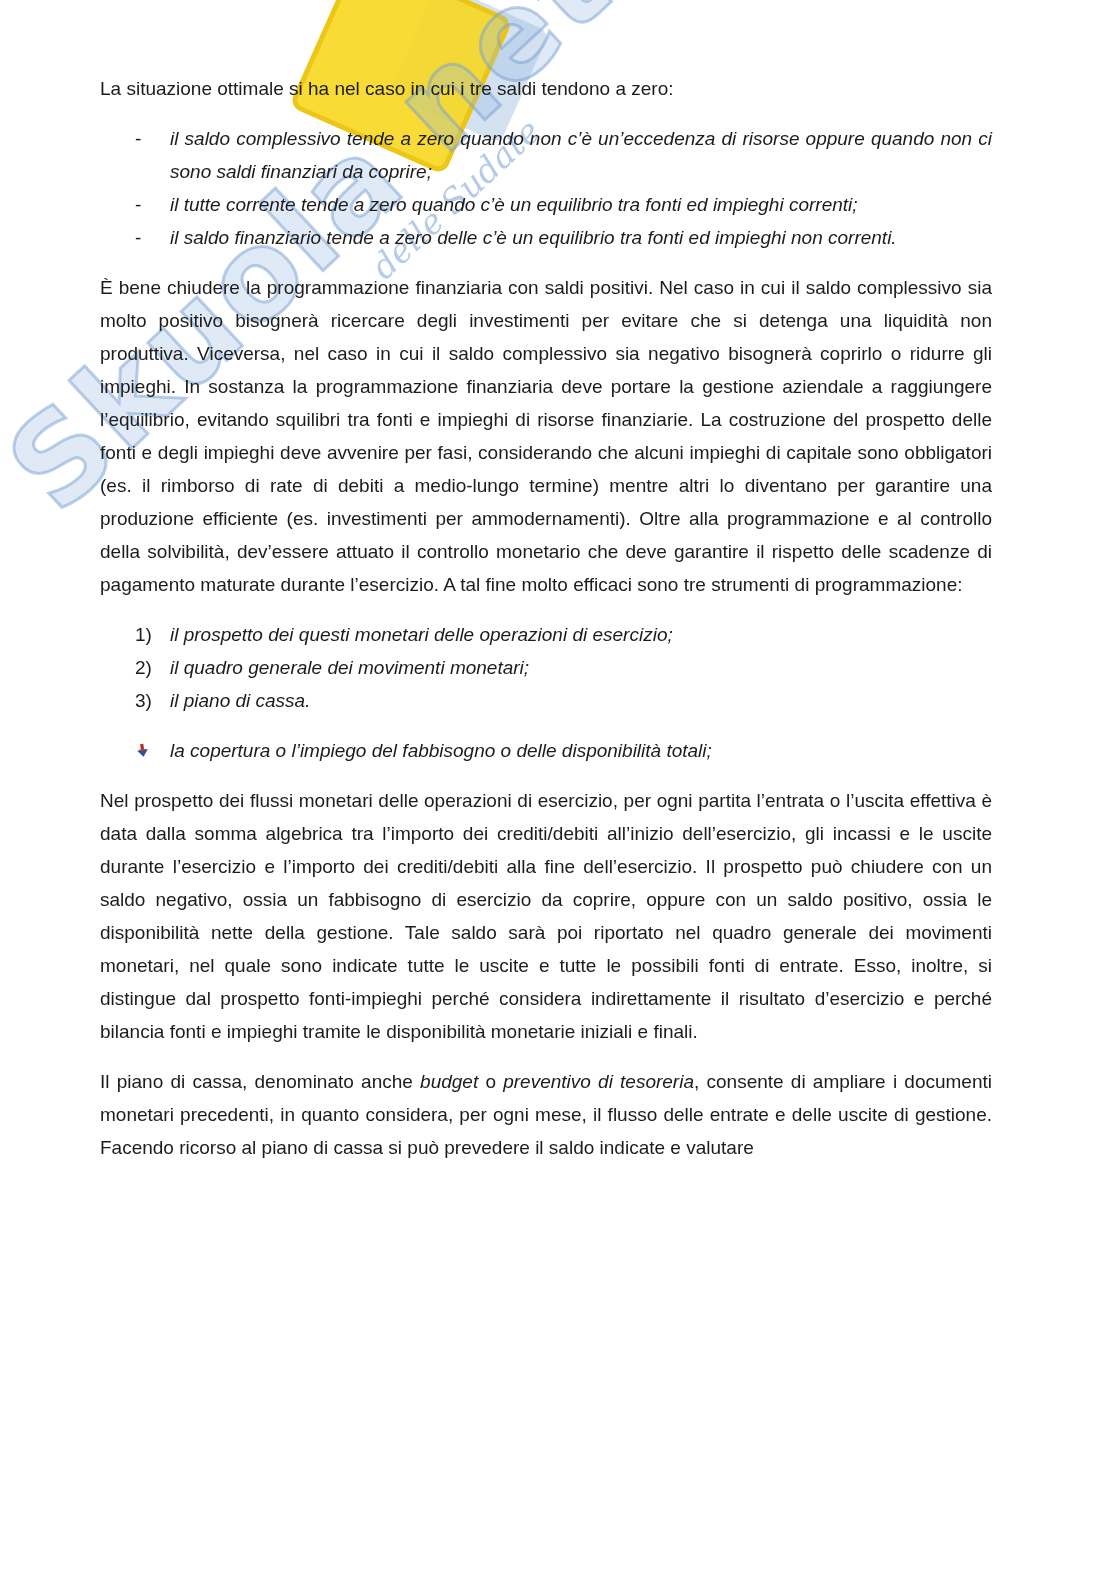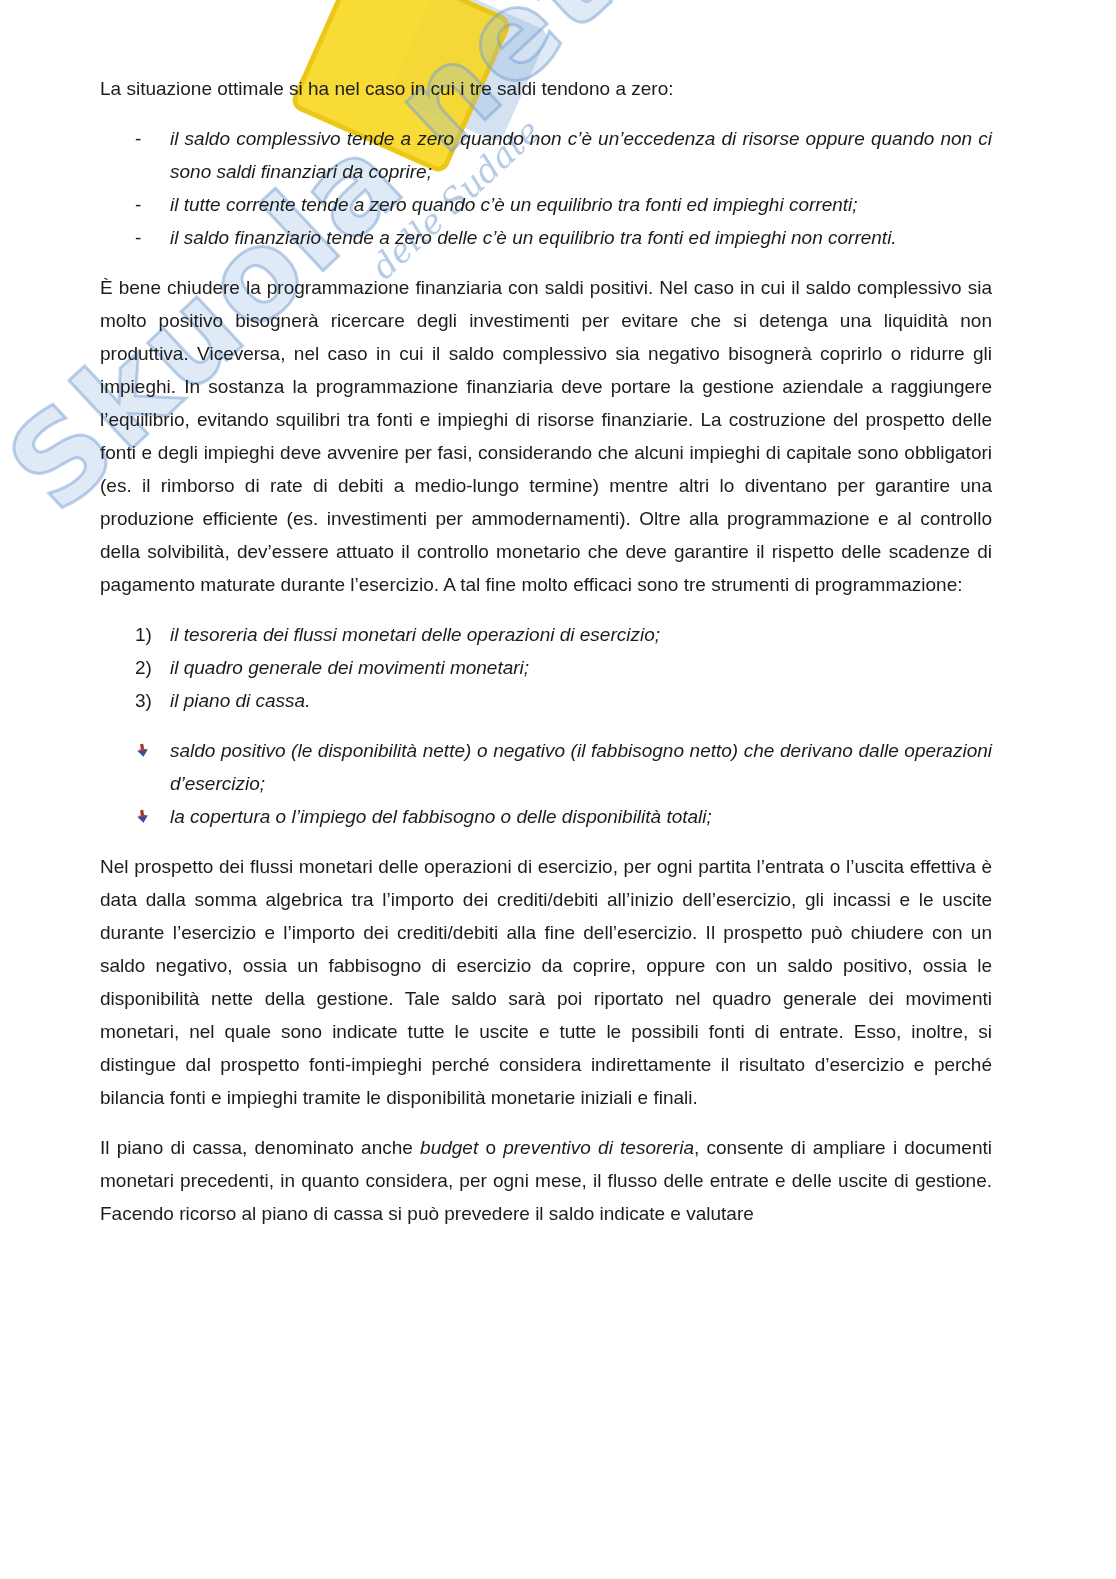--- a/index.html
+++ b/index.html
@@ -96,21 +96,21 @@
         </div>
         <div class="li">
           <span class="marker">-</span>
           <span class="li-text">il saldo finanziario tende a zero delle c’è un equilibrio tra fonti ed impieghi non correnti.</span>
         </div>
       </div>
       <p class="para">È bene chiudere la programmazione finanziaria con <strong>saldi positivi</strong>. Nel caso in cui il saldo complessivo sia <strong>molto positivo</strong> bisognerà ricercare degli investimenti per evitare che si detenga una liquidità non produttiva. Viceversa, nel caso in cui il saldo complessivo sia <strong>negativo</strong> bisognerà coprirlo o ridurre gli impieghi. In sostanza la programmazione finanziaria deve portare la gestione aziendale a raggiungere l’equilibrio, evitando squilibri tra fonti e impieghi di risorse finanziarie. La <strong>costruzione</strong> del <strong>prospetto</strong> delle <strong>fonti</strong> e degli <strong>impieghi</strong> deve avvenire per <strong>fasi</strong>, considerando che alcuni impieghi di capitale sono obbligatori (es. il rimborso di rate di debiti a medio-lungo termine) mentre altri lo diventano per garantire una produzione efficiente (es. investimenti per ammodernamenti). Oltre alla programmazione e al controllo della solvibilità, dev’essere attuato il <strong>controllo monetario</strong> che deve garantire il rispetto delle scadenze di pagamento maturate durante l’esercizio. A tal fine molto efficaci sono <strong>tre strumenti</strong> di programmazione:</p>
       <div class="list numbered-list">
         <div class="li">
           <span class="marker">1)</span>
-          <span class="li-text">il tesoreria dei flussi monetari delle operazioni di esercizio;</span>
+          <span class="li-text">il prospetto dei questi monetari delle operazioni di esercizio;</span>
         </div>
         <div class="li">
           <span class="marker">2)</span>
           <span class="li-text">il quadro generale dei movimenti monetari;</span>
         </div>
         <div class="li">
           <span class="marker">3)</span>
           <span class="li-text">il piano di cassa.</span>
         </div>
       </div>
@@ -118,32 +118,20 @@
         <div class="li">
           <span class="marker">
   <svg width="15" height="15" viewBox="0 0 15 15" aria-hidden="true">
     <g transform="rotate(-8 7.5 7.5)">
       <rect x="6" y="1" width="3.2" height="6.5" fill="#a8332c"></rect>
       <path d="M2.2 7 L13 7 L7.6 13.8 Z" fill="#31509e"></path>
       <rect x="4" y="6.2" width="7.2" height="1.6" fill="#b8443a"></rect>
     </g>
   </svg>
 </span>
-          <span class="li-text">saldo positivo (le disponibilità nette) o negativo (il fabbisogno netto) che derivano dalle operazioni d’esercizio;</span>
-        </div>
-        <div class="li">
-          <span class="marker">
-  <svg width="15" height="15" viewBox="0 0 15 15" aria-hidden="true">
-    <g transform="rotate(-8 7.5 7.5)">
-      <rect x="6" y="1" width="3.2" height="6.5" fill="#a8332c"></rect>
-      <path d="M2.2 7 L13 7 L7.6 13.8 Z" fill="#31509e"></path>
-      <rect x="4" y="6.2" width="7.2" height="1.6" fill="#b8443a"></rect>
-    </g>
-  </svg>
-</span>
           <span class="li-text">la copertura o l’impiego del fabbisogno o delle disponibilità totali;</span>
         </div>
       </div>
       <p class="para">Nel <strong>prospetto dei flussi monetari delle operazioni di esercizio</strong>, per ogni partita l’<strong>entrata</strong> o l’<strong>uscita effettiva</strong> è data dalla somma algebrica tra l’importo dei crediti/debiti all’inizio dell’esercizio, gli incassi e le uscite durante l’esercizio e l’importo dei crediti/debiti alla fine dell’esercizio. Il prospetto può chiudere con un <strong>saldo negativo</strong>, ossia un fabbisogno di esercizio da coprire, oppure con un <strong>saldo positivo</strong>, ossia le disponibilità nette della gestione. Tale saldo sarà poi riportato nel <strong>quadro generale dei movimenti monetari</strong>, nel quale sono indicate tutte le uscite e tutte le possibili fonti di entrate. Esso, inoltre, si distingue dal prospetto fonti-impieghi perché considera indirettamente il risultato d’esercizio e perché bilancia fonti e impieghi tramite le disponibilità monetarie iniziali e finali.</p>
       <p class="para">Il <strong>piano di cassa</strong>, denominato anche <em>budget</em> o <em>preventivo di tesoreria</em>, consente di ampliare i documenti monetari precedenti, in quanto considera, per ogni mese, il flusso delle entrate e delle uscite di gestione. Facendo ricorso al piano di cassa si può prevedere il <strong>saldo indicate</strong> e valutare</p>
     </div>
 
 </div>
 
 </body></html>

